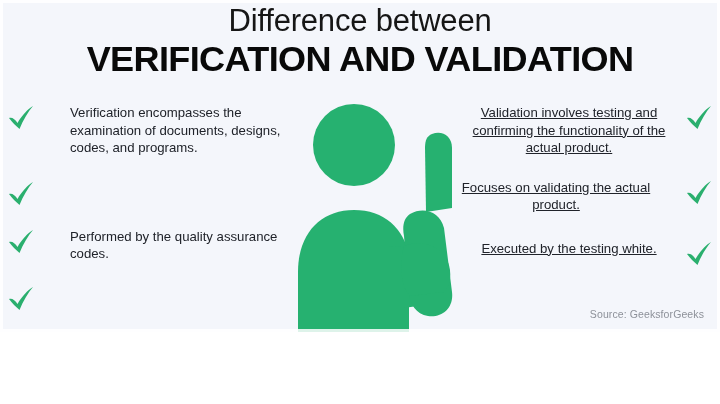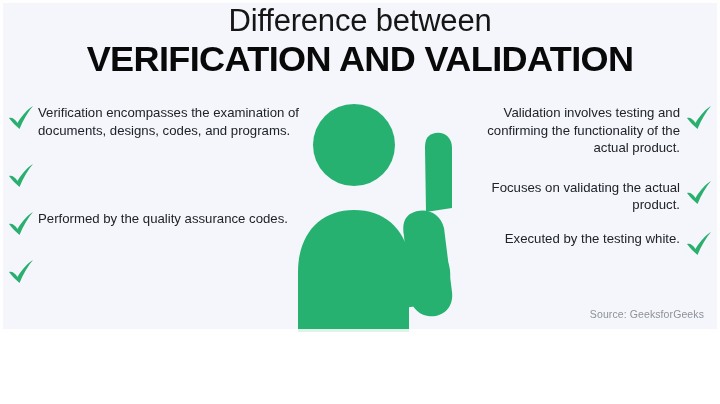--- a/index.html
+++ b/index.html
@@ -75,48 +75,48 @@
     z-index: 3;
   }
   .col-left  { left: 6px;  width: 300px; }
   .col-right { left: 445px; width: 269px; }
 
   .item {
     display: flex;
     align-items: flex-start;
     margin-bottom: 20px;
   }
-  .col-left .item  { flex-direction: row; }
+  .col-left .item  { flex-direction: row; gap: 32px; }
   .col-right .item { flex-direction: row-reverse; }
 
   .item-text {
     font-size: 13.2px;
     line-height: 17.5px;
     color: #20232a;
     font-weight: 400;
   }
   .col-left .item-text  { width: 262px; text-align: left; padding-left: 2px; }
-  .col-right .item-text { width: 222px; text-align: right; padding-right: 4px; }
+  .col-right .item-text { width: 222px; text-align: center; padding-right: 4px; text-decoration: underline; }
 
   
   .check {
     width: 30px;
     height: 26px;
     flex: 0 0 30px;
     position: relative;
     top: 1px;
   }
   .check svg { display: block; }
 
   
   .col-left  .item:nth-child(1) { margin-bottom: 23px; }
   .col-left  .item:nth-child(2) { margin-bottom: 22px; }
   .col-left  .item:nth-child(3) { margin-bottom: 22px; }
   .col-right .item:nth-child(1) { margin-bottom: 22px; }
-  .col-right .item:nth-child(2) { margin-bottom: 16px; }
+  .col-right .item:nth-child(2) { margin-bottom: 26px; gap: 13px; }
   .col-right .item:nth-child(3) { margin-bottom: 25px; }
 
   
   .source {
     position: absolute;
     right: 16px;
     bottom: 12px;
     font-size: 10.5px;
     color: #8d9199;
     letter-spacing: 0.1px;

